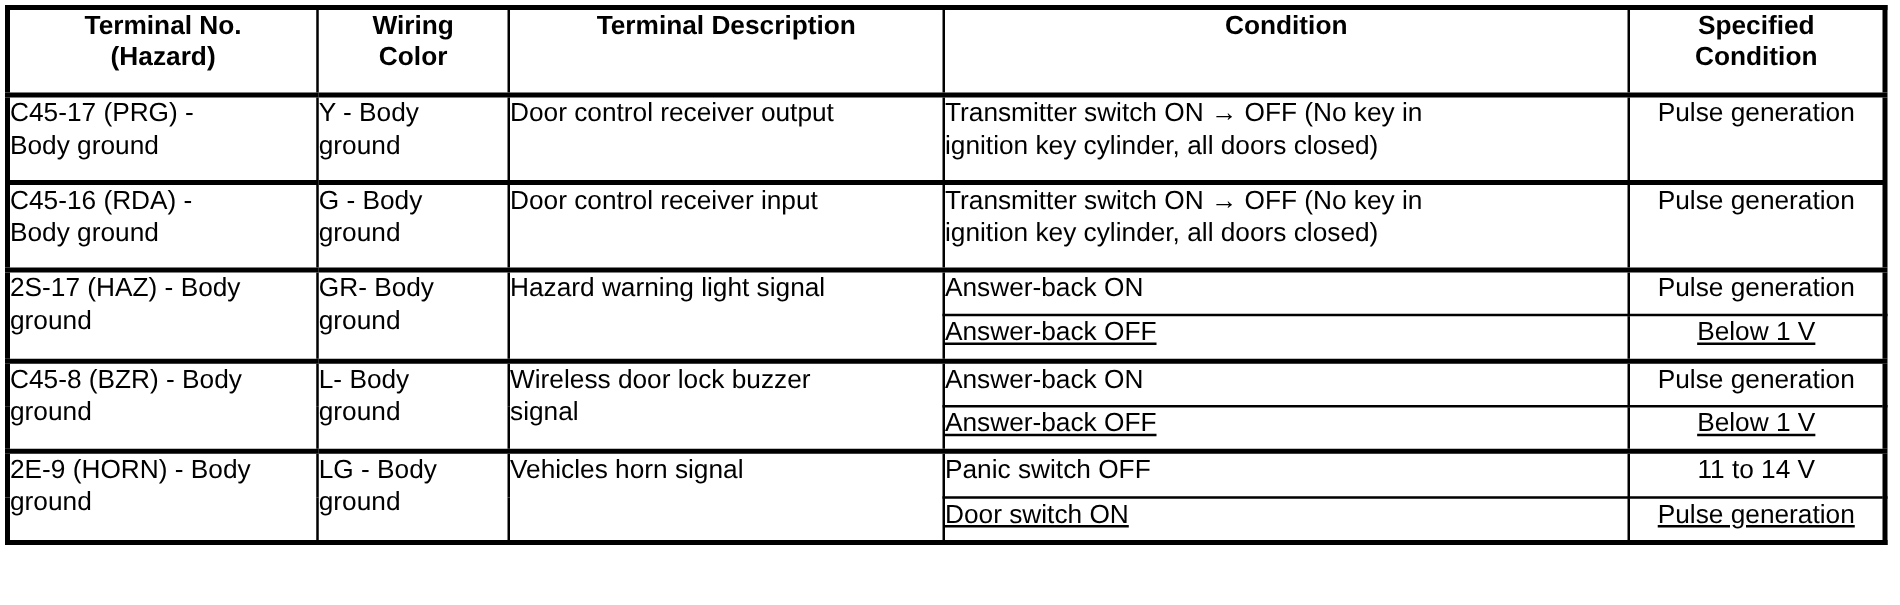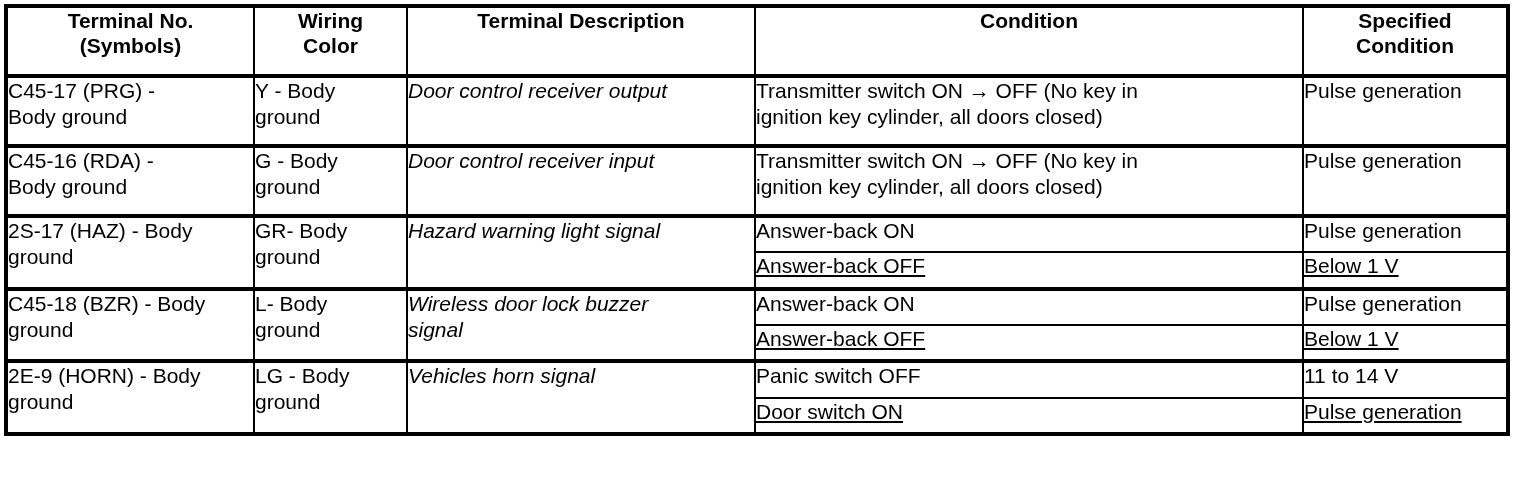--- a/index.html
+++ b/index.html
@@ -68,29 +68,29 @@
     margin-left: 20px;
   }
 
   td.term, td.wire {
     padding: 5px 6px 4px 7px;
     vertical-align: top;
   }
   td.desc {
     padding: 4px 6px 4px 9px;
     vertical-align: middle;
-    font-style: italic;
   }
   td.cond {
     padding: 5px 6px 4px 9px;
     vertical-align: top;
   }
   td.spec {
     padding: 5px 6px 4px 8px;
     vertical-align: top;
+    text-align: center;
   }
 
   
   tr.group-start > td {
     border-top: 4px solid #000;
   }
   
   tr.sub-row > td {
     border-top: 2px solid #000;
     text-decoration: underline;
@@ -107,21 +107,21 @@
       <col class="c1">
         <col class="c2">
         <col class="c3">
         <col class="c4">
         <col class="c5">
     </colgroup>
     <thead>
       <tr id="header-row">
           <th>
             <span class="hl">Terminal No.</span>
-            <span class="hl">(Symbols)</span>
+            <span class="hl">(Hazard)</span>
           </th>
           <th>
             <span class="hl">Wiring</span>
             <span class="hl">Color</span>
           </th>
           <th>
             <span class="hl">Terminal Description</span>
           </th>
           <th>
             <span class="hl">Condition</span>
@@ -195,21 +195,21 @@
         <tr class="sub-row">
           <td class="cond">
             <span class="line">Answer-back OFF</span>
           </td>
           <td class="spec">
             <span class="line">Below 1 V</span>
           </td>
         </tr>
         <tr class="group-start">
           <td class="term" rowspan="2">
-            <span class="line">C45-18 (BZR) - Body</span>
+            <span class="line">C45-8 (BZR) - Body</span>
             <span class="line">ground</span>
           </td>
           <td class="wire" rowspan="2">
             <span class="line">L- Body</span>
             <span class="line">ground</span>
           </td>
           <td class="desc" rowspan="2">
             <span class="line">Wireless door lock buzzer</span>
             <span class="line">signal</span>
           </td>

